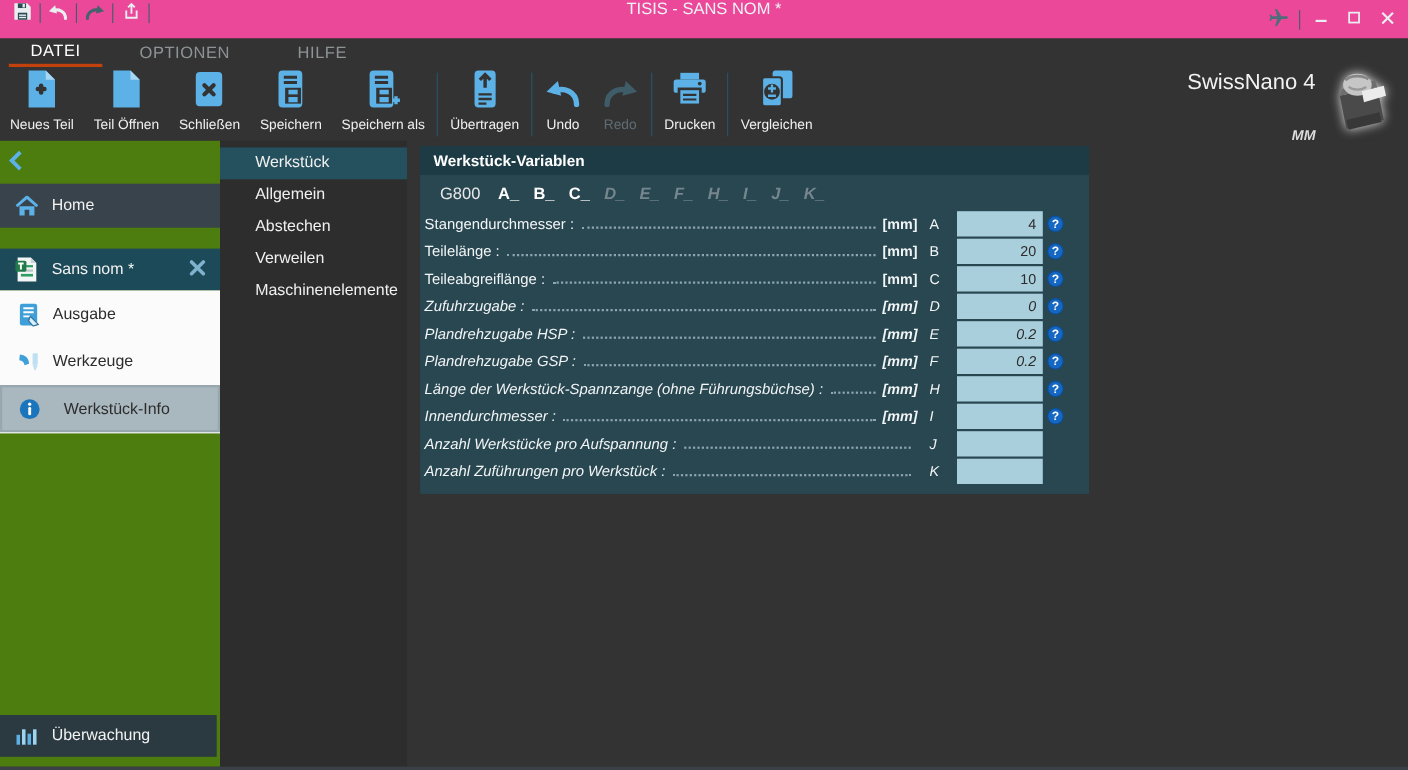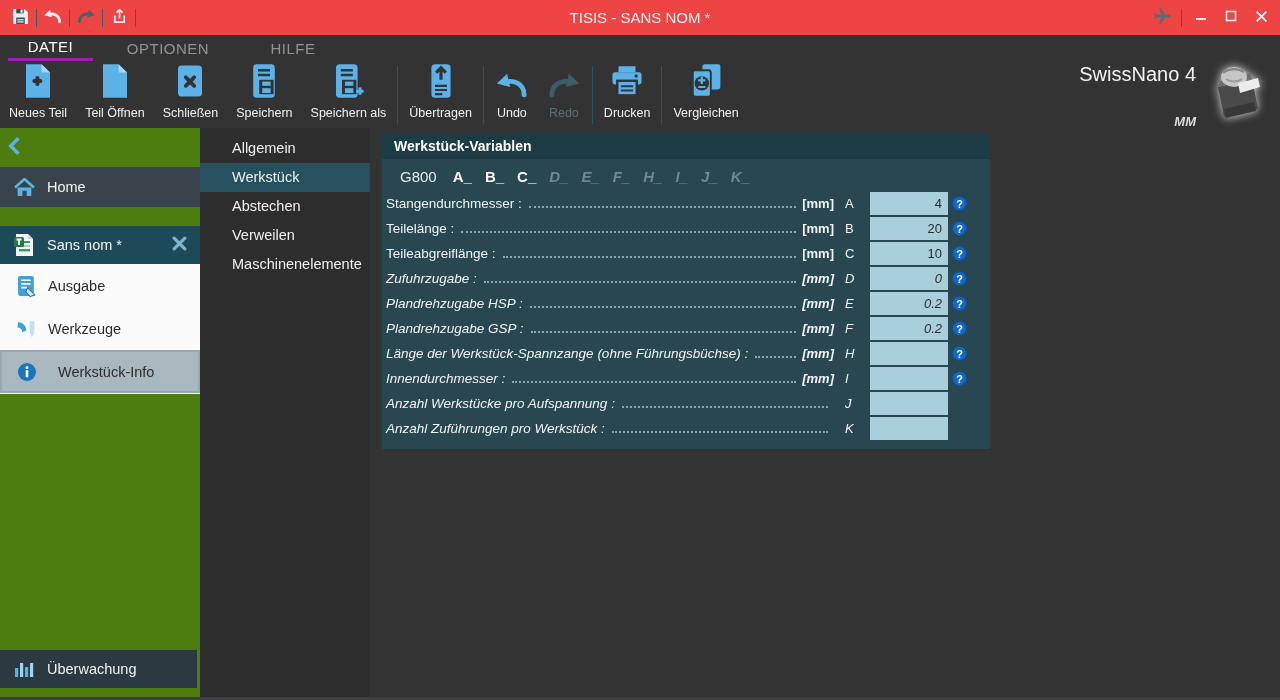--- a/index.html
+++ b/index.html
@@ -1,35 +1,35 @@
 <!DOCTYPE html>
 <html><head>
 <meta charset="utf-8">
 <style>
   * { margin:0; padding:0; box-sizing:border-box; }
   html,body { width:1280px; height:700px; overflow:hidden; }
   body { font-family:"Liberation Sans", sans-serif; background:#333333; position:relative; }
   button { background:none; border:none; font-family:inherit; cursor:pointer; padding:0; }
 
   
-  #titlebar { position:absolute; left:0; top:0; width:1280px; height:35px; background:#ef4444; display:flex; align-items:center; }
+  #titlebar { position:absolute; left:0; top:0; width:1280px; height:35px; background:#ec4899; display:flex; align-items:flex-start; }
   .qa-group { display:flex; align-items:center; margin-left:8px; }
   .qa-btn { width:24px; height:24px; display:flex; align-items:center; justify-content:center; }
   .qa-sep { width:1px; height:18px; background:#3e5f6a; margin:0 4px; }
   #window-title { position:absolute; left:0; right:0; text-align:center; color:#eef3f5; font-size:15px; pointer-events:none; }
   .win-controls { position:absolute; right:4px; top:0; height:35px; display:flex; align-items:center; }
   .win-btn { width:30px; height:28px; display:flex; align-items:center; justify-content:center; }
 
   
   #tabrow { position:absolute; left:0; top:35px; width:1280px; height:26px; background:#333; display:flex; align-items:stretch; }
   .tab { color:#8e9496; font-size:15px; display:flex; align-items:center; justify-content:center; letter-spacing:.5px; }
   .tab.t0 { margin-left:8px; width:85px; }
   .tab.t1 { width:150px; }
   .tab.t2 { width:100px; }
-  .tab.active { color:#ffffff; border-bottom:3px solid #a21caf; }
+  .tab.active { color:#ffffff; border-bottom:3px solid #c2410c; }
 
   
   #toolbar { position:absolute; left:0; top:61px; width:1280px; height:67px; background:#333; display:flex; align-items:center; }
   .tbtn { display:flex; flex-direction:column; align-items:center; justify-content:flex-end; height:62px; padding:2px 9px 6px 9px; gap:4px; }
   .tlbl { color:#f0f0f0; font-size:12.5px; white-space:nowrap; }
   .tlbl.dis { color:#5f6d73; }
   .tsep { width:1px; height:58px; background:#27566a; margin:0 2px; }
   #machine { position:absolute; right:14px; top:2px; display:flex; align-items:center; gap:10px; }
   #machine .mtxt { display:flex; flex-direction:column; align-items:flex-end;gap:26px; }
   #machine .mname { color:#f2f2f2; font-size:20px; }
@@ -333,22 +333,22 @@
           <rect x="6" y="3" width="3.2" height="14" fill="#9ed3f2"></rect>
           <rect x="11" y="7" width="3.2" height="10" fill="#5cb1e6"></rect>
           <rect x="16" y="3" width="3.2" height="14" fill="#9ed3f2"></rect>
         </svg>
       </span>
     <span>Überwachung</span>
   </button>
 </div>
 
 <div id="submenu">
+  <button class="sm-item selected">Werkstück</button>
   <button class="sm-item">Allgemein</button>
-  <button class="sm-item selected">Werkstück</button>
   <button class="sm-item">Abstechen</button>
   <button class="sm-item">Verweilen</button>
   <button class="sm-item">Maschinenelemente</button>
 </div>
 
 <div id="content">
   <div id="panel">
     <div id="panel-header">Werkstück-Variablen</div>
 
     <div id="gline">

